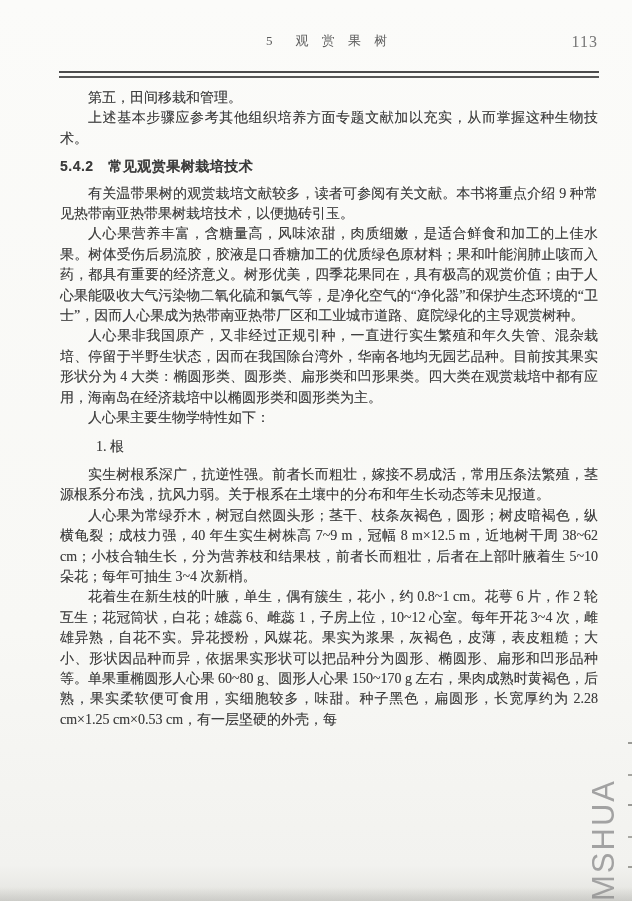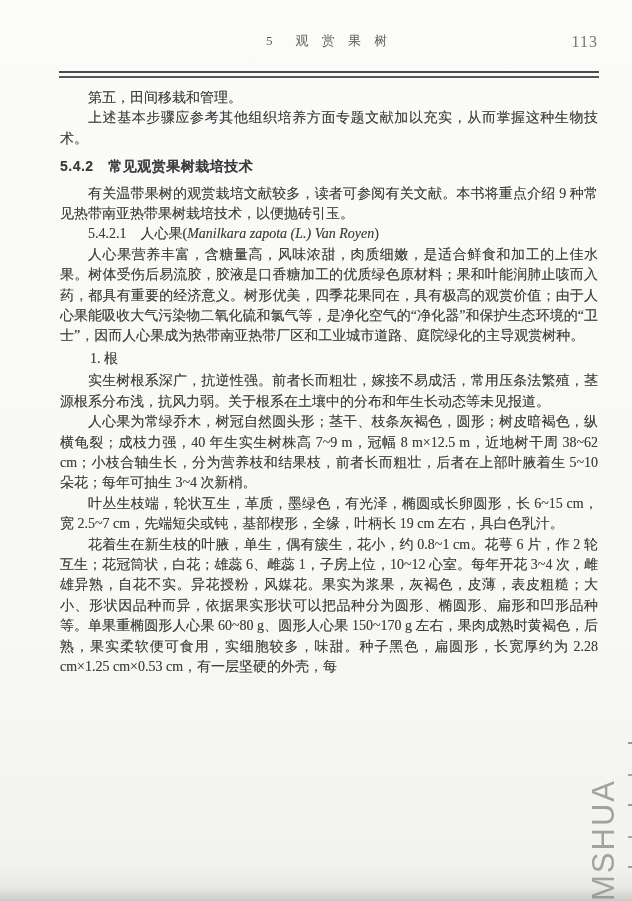--- a/index.html
+++ b/index.html
@@ -27,21 +27,21 @@
     position:absolute;top:71px;left:59px;width:540px;height:3px;
     border-top:2px solid #4c4c4c;border-bottom:2px solid #565656;
   }
   .content{
     position:absolute;top:88px;left:60px;width:538px;
     font-size:14px;line-height:20.4px;
     text-align:justify;
     text-shadow:0 0 0.4px rgba(70,70,70,0.55);
   }
   .para{margin:0;text-indent:2em;}
-  .subhead{margin:2px;text-indent:2em;}
+  .subhead{margin:8px;text-indent:2em;}
   .sec-title{
     margin:7px 0 7px 0;
     font-family:"Liberation Sans","DejaVu Sans",sans-serif;
     font-weight:bold;font-size:14px;color:#3c3c3c;
     text-indent:0;letter-spacing:0.5px;
   }
   .latin{font-style:italic;}
   .watermark{
     position:absolute;left:534px;top:822px;width:140px;height:36px;
     transform:rotate(-90deg);
@@ -68,26 +68,26 @@
     <span class="folio">113</span>
   </div>
 
   <div class="head-rule"></div>
 
   <div class="content">
     <p class="para">第五，田间移栽和管理。</p>
     <p class="para">上述基本步骤应参考其他组织培养方面专题文献加以充实，从而掌握这种生物技术。</p>
     <h2 class="sec-title">5.4.2　常见观赏果树栽培技术</h2>
     <p class="para">有关温带果树的观赏栽培文献较多，读者可参阅有关文献。本书将重点介绍 9 种常见热带南亚热带果树栽培技术，以便抛砖引玉。</p>
-    <p class="para"><span>5.4.2.1　人心果(</span><span class="latin">Manilkara zapota (L.) Van Royen</span><span>)</span></p>
     <p class="para">人心果营养丰富，含糖量高，风味浓甜，肉质细嫩，是适合鲜食和加工的上佳水果。树体受伤后易流胶，胶液是口香糖加工的优质绿色原材料；果和叶能润肺止咳而入药，都具有重要的经济意义。树形优美，四季花果同在，具有极高的观赏价值；由于人心果能吸收大气污染物二氧化硫和氯气等，是净化空气的“净化器”和保护生态环境的“卫士”，因而人心果成为热带南亚热带厂区和工业城市道路、庭院绿化的主导观赏树种。</p>
+    <p class="para">人心果非我国原产，又非经过正规引种，一直进行实生繁殖和年久失管、混杂栽培、停留于半野生状态，因而在我国除台湾外，华南各地均无园艺品种。目前按其果实形状分为 4 大类：椭圆形类、圆形类、扁形类和凹形果类。四大类在观赏栽培中都有应用，海南岛在经济栽培中以椭圆形类和圆形类为主。</p>
+    <p class="para">人心果主要生物学特性如下：</p>
     <p class="subhead">1. 根</p>
     <p class="para">实生树根系深广，抗逆性强。前者长而粗壮，嫁接不易成活，常用压条法繁殖，茎源根系分布浅，抗风力弱。关于根系在土壤中的分布和年生长动态等未见报道。</p>
     <p class="para">人心果为常绿乔木，树冠自然圆头形；茎干、枝条灰褐色，圆形；树皮暗褐色，纵横龟裂；成枝力强，40 年生实生树株高 7~9 m，冠幅 8 m×12.5 m，近地树干周 38~62 cm；小枝合轴生长，分为营养枝和结果枝，前者长而粗壮，后者在上部叶腋着生 5~10 朵花；每年可抽生 3~4 次新梢。</p>
-    <p class="para">叶丛生枝端，轮状互生，革质，墨绿色，有光泽，椭圆或长卵圆形，长 6~15 cm，宽 2.5~7 cm，先端短尖或钝，基部楔形，全缘，叶柄长 19 cm 左右，具白色乳汁。</p>
     <p class="para">花着生在新生枝的叶腋，单生，偶有簇生，花小，约 0.8~1 cm。花萼 6 片，作 2 轮互生；花冠筒状，白花；雄蕊 6、雌蕊 1，子房上位，10~12 心室。每年开花 3~4 次，雌雄异熟，自花不实。异花授粉，风媒花。果实为浆果，灰褐色，皮薄，表皮粗糙；大小、形状因品种而异，依据果实形状可以把品种分为圆形、椭圆形、扁形和凹形品种等。单果重椭圆形人心果 60~80 g、圆形人心果 150~170 g 左右，果肉成熟时黄褐色，后熟，果实柔软便可食用，实细胞较多，味甜。种子黑色，扁圆形，长宽厚约为 2.28 cm×1.25 cm×0.53 cm，有一层坚硬的外壳，每</p>
   </div>
 
   <div class="watermark">MSHUA</div>
 
   <div class="edge-marks"></div>
   <div class="bottom-shade"></div>
 
 </div>
 

